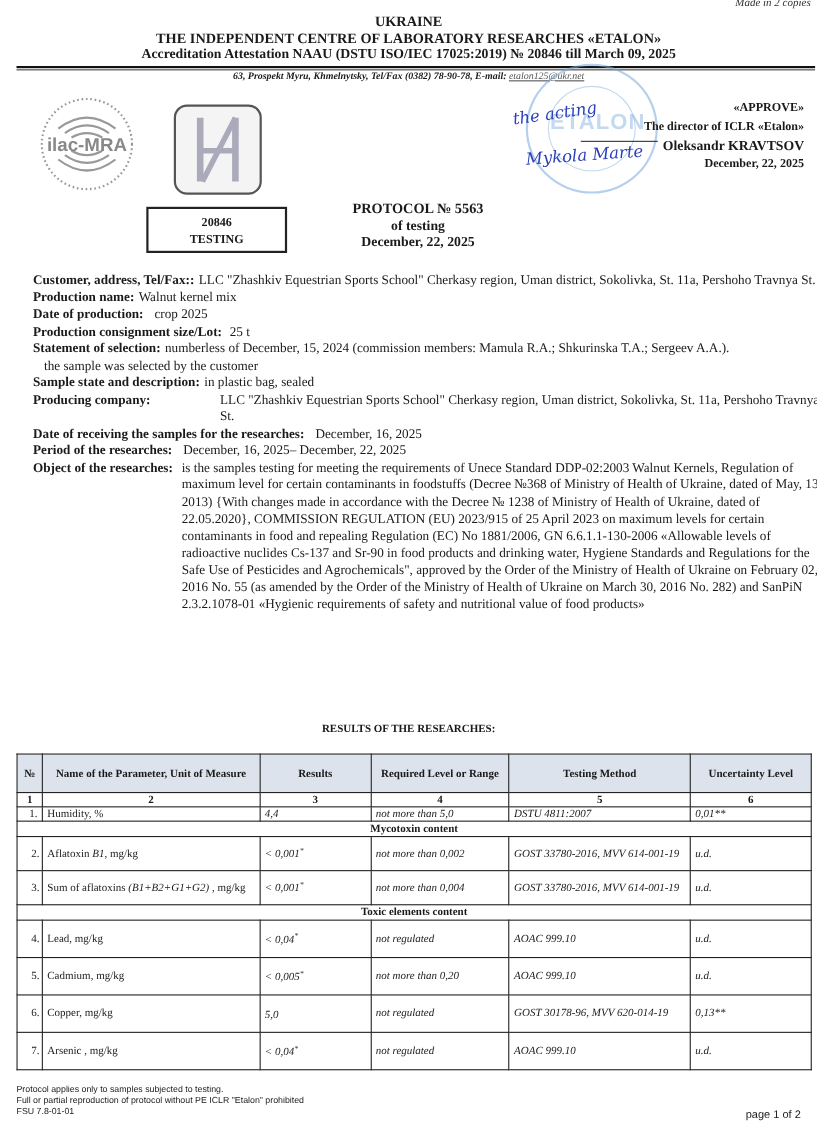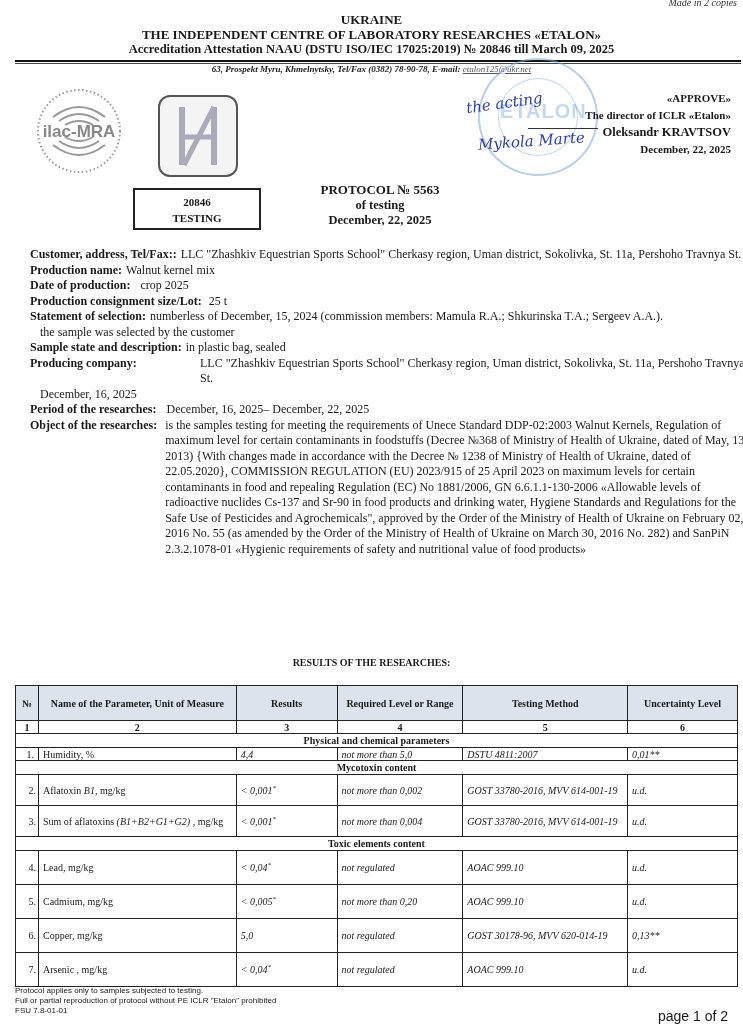--- a/index.html
+++ b/index.html
@@ -55,21 +55,21 @@
   table.res tr.colnum td { font-weight: bold; text-align: center; height: 12px; padding: 0; }
   table.res tr.section td { text-align: center; font-weight: bold; height: 13px; padding: 0; }
   table.res td.c { text-align: left; font-style: italic; }
   table.res td.n { text-align: right; padding: 0 2px; }
   table.res tr.r1 td { height: 12px; padding: 0 4px; }
   table.res tr.r2 td { height: 28px; }
   table.res tr.r3 td { height: 31px; }
   table.res sup { font-size: 7px; }
 
   .footer { left: 15px; top: 986px; font-family: "Liberation Sans", sans-serif; font-size: 8px; line-height: 10px; }
-  .pageno { right: 15px; top: 1008px; font-family: "Liberation Sans", sans-serif; font-size: 14px; }
+  .pageno { right: 15px; top: 1008px; font-family: "Liberation Sans", sans-serif; font-size: 10px; }
 </style>
 </head>
 <body>
 
 <div class="abs copies">Made in 2 copies</div>
 
 <div class="abs hdr hdr1">UKRAINE</div>
 <div class="abs hdr hdr2">THE INDEPENDENT CENTRE OF LABORATORY RESEARCHES «ETALON»</div>
 <div class="abs hdr hdr3">Accreditation Attestation NAAU (DSTU ISO/IEC 17025:2019) № 20846 till March 09, 2025</div>
 <div class="abs rule-thick"></div>
@@ -151,20 +151,21 @@
   </div>
   <div class="row">
     <span class="lbl">Sample state and description:</span>
     <span class="val">in plastic bag, sealed</span>
   </div>
   <div class="row hang">
     <span class="lbl" style="width:166px">Producing company:</span>
     <span class="val">LLC "Zhashkiv Equestrian Sports School" Cherkasy region, Uman district, Sokolivka, St. 11a, Pershoho Travnya St.</span>
   </div>
   <div class="row">
+    <span class="lbl">Date of receiving the samples for the researches:</span>
     <span class="val" style="white-space:pre">  December, 16, 2025</span>
   </div>
   <div class="row">
     <span class="lbl">Period of the researches:</span>
     <span class="val" style="white-space:pre">  December, 16, 2025– December, 22, 2025</span>
   </div>
   <div class="row hang">
     <span class="lbl">Object of the researches:</span>
     <span class="val" style="padding-left:8px">is the samples testing for meeting the requirements of  Unece Standard DDP-02:2003 Walnut Kernels, Regulation of maximum level for certain contaminants in foodstuffs (Decree №368 of Ministry of  Health of Ukraine, dated of May, 13, 2013) {With changes made in accordance with the Decree № 1238 of Ministry of Health of Ukraine, dated of 22.05.2020}, COMMISSION REGULATION (EU) 2023/915 of 25 April 2023 on maximum levels for certain contaminants in food and repealing Regulation (EC) No 1881/2006, GN 6.6.1.1-130-2006 «Allowable levels of radioactive nuclides Cs-137 and Sr-90 in food products and drinking water, Hygiene Standards and Regulations for the Safe Use of Pesticides and Agrochemicals", approved by the Order of the Ministry of Health of Ukraine on February 02, 2016 No. 55 (as amended by the Order of the Ministry of Health of Ukraine on March 30, 2016 No. 282) and SanPiN 2.3.2.1078-01 «Hygienic requirements of safety and nutritional value of food products»</span>
   </div>
@@ -192,23 +193,20 @@
   </tr>
   <tr class="colnum">
     <td>1</td>
     <td>2</td>
     <td>3</td>
     <td>4</td>
     <td>5</td>
     <td>6</td>
   </tr>
 
-  <tr class="section">
-    <td colspan="6">Physical and chemical parameters</td>
-  </tr>
   <tr class="r1">
     <td class="n">1.</td>
     <td>Humidity, %</td>
     <td class="c">4,4</td>
     <td class="c">not more than 5,0</td>
     <td class="c">DSTU 4811:2007</td>
     <td class="c">0,01**</td>
   </tr>
 
   <tr class="section">

